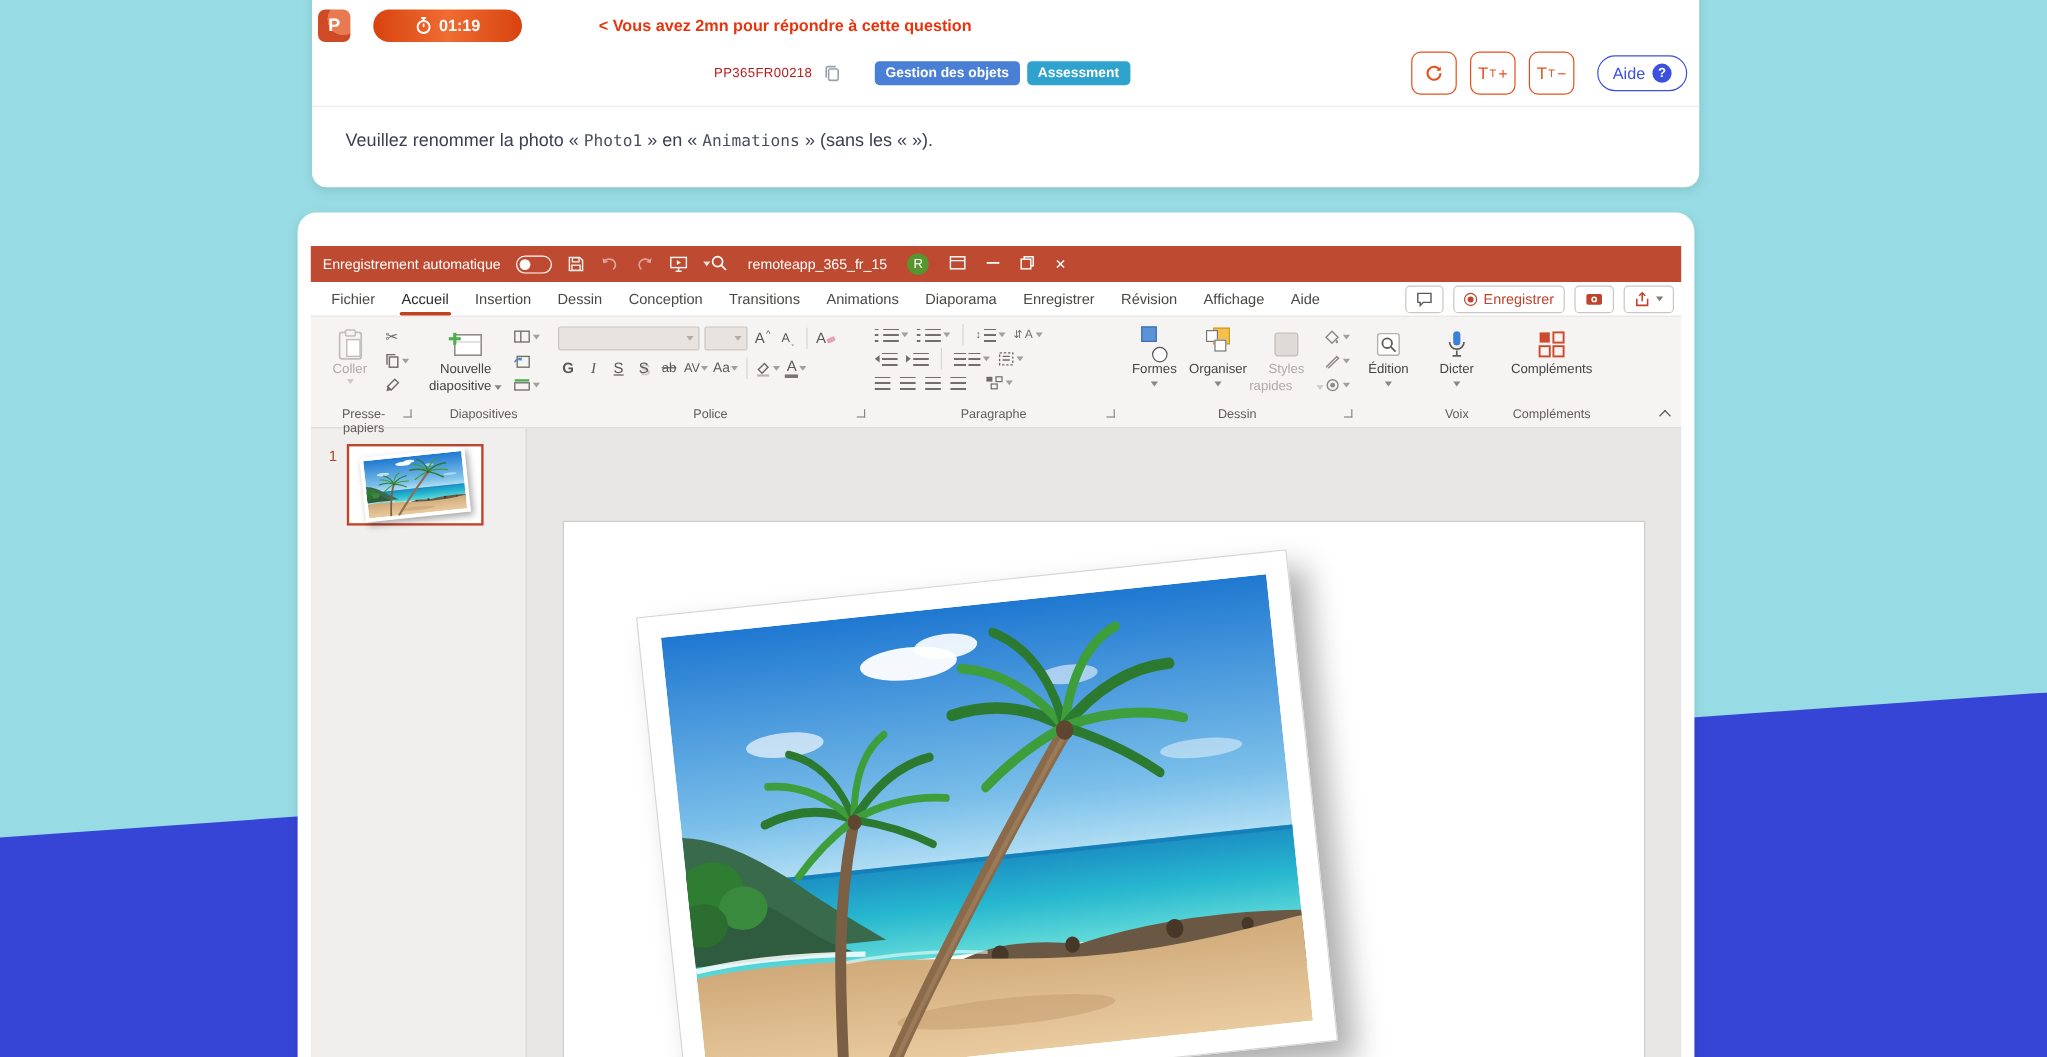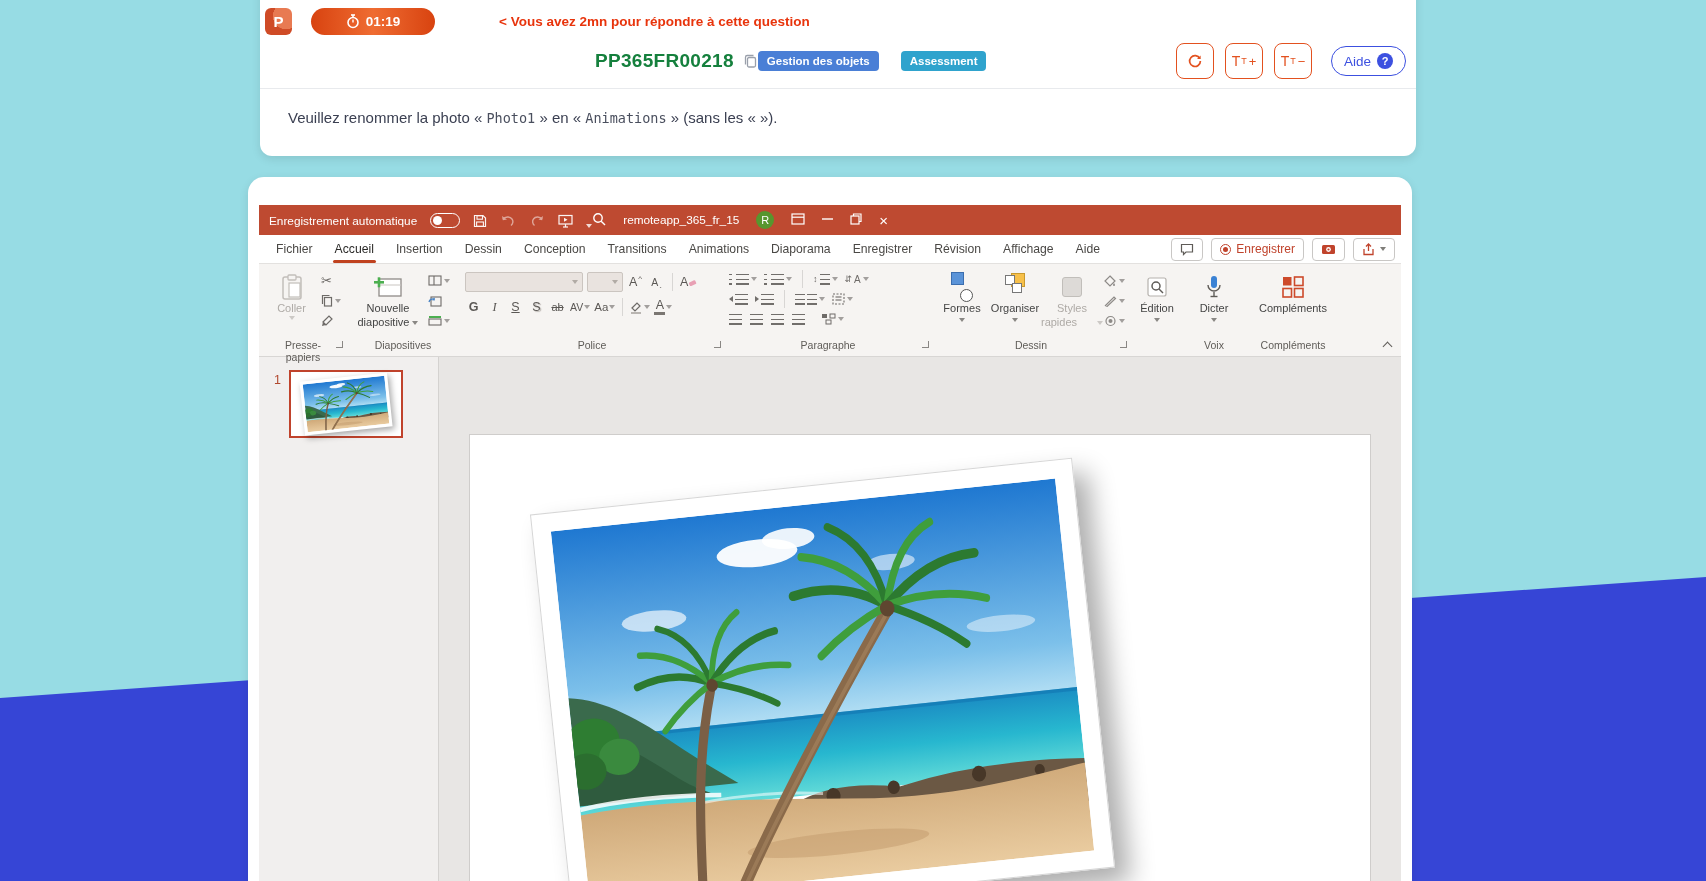--- a/index.html
+++ b/index.html
@@ -25,22 +25,22 @@
               background:radial-gradient(circle at 78% 30%, #e87a52 0 46%, #cf4b26 47%);
               display:flex; align-items:center; justify-content:center; }
   .ppt-logo span { color:#fff; font-weight:bold; font-size:15px; }
   .timer-pill { margin-left:19px; width:124px; height:27px; border-radius:14px; flex:none;
                 background:linear-gradient(90deg,#d84310,#ef6c32 50%,#d84310);
                 display:flex; align-items:center; justify-content:center; gap:6px;
                 color:#fff; font-weight:bold; font-size:13.5px; }
   .q-note { margin-left:64px; color:#e8340c; font-weight:bold; font-size:13.5px; }
   .q-row2 { display:flex; align-items:center; margin-top:6px; padding:0 10px 0 5px; height:38px; }
   .qid-wrap { margin-left:330px; display:flex; align-items:center; gap:9px; }
-  .qid { font-size:19px; color:#15803d; letter-spacing:.3px;font-weight:bold; }
-  .badges { display:flex; gap:22px; }
+  .qid { font-size:11px; color:#b91c1c; letter-spacing:.3px; }
+  .badges { display:flex; gap:6px; margin-left:28px; }
   .badge { color:#fff; font-size:11.5px; font-weight:bold; padding:4px 9px; border-radius:4px; background:#4a7fd6; }
   .badge.teal { background:#2fa3cd; }
   .hdr-controls { margin-left:auto; display:flex; align-items:center; gap:11px; }
   .obtn { width:38px; height:36px; border:1.6px solid #e3511f; border-radius:8px; background:#fff;
           color:#e3511f; display:flex; align-items:center; justify-content:center; font-size:13px; cursor:pointer; }
   .obtn .bigT { font-size:14px; } .obtn .subT { font-size:9px; margin-left:1px; } .obtn .sign { font-size:13px; margin-left:2px; }
   .aide-btn { margin-left:8px; height:30px; padding:0 12px; border:1.6px solid #3c50e0; border-radius:16px;
               background:#fff; color:#3c50e0; font-size:13.5px; display:flex; align-items:center; gap:6px; cursor:pointer; }
   .aide-q { width:16px; height:16px; border-radius:50%; background:#3c50e0; color:#fff; font-size:11px;
             font-weight:bold; display:flex; align-items:center; justify-content:center; }
@@ -49,21 +49,21 @@
   .q-text .code { font-family:"DejaVu Sans Mono", monospace; font-size:13.5px; color:#4a4f5e; }
   .q-text .ital { }
 
   
   .card-p { position:absolute; left:248px; top:177px; width:1164px; height:760px; background:#fff;
             border-radius:16px 16px 0 0; padding:28px 11px 0 11px; box-shadow:0 3px 10px rgba(0,0,0,.10); }
   .pwin { width:1142px; height:690px; display:flex; flex-direction:column; font-size:12px; color:#444; }
 
   
   .ptitle { height:30px; background:#be4a31; color:#fff; display:flex; align-items:center; padding:0 10px; flex:none; }
-  .pt-left { display:flex; align-items:flex-end; gap:13px; }
+  .pt-left { display:flex; align-items:center; gap:13px; }
   .pt-left .txt { font-size:11.8px; }
   .toggle { width:30px; height:15px; border:1px solid #fff; border-radius:8px; position:relative; }
   .toggle i { position:absolute; left:2px; top:2px; width:9px; height:9px; background:#fff; border-radius:50%; }
   .qa-ic { display:flex; align-items:center; opacity:.95; }
   .dim { opacity:.5; }
   .pt-center { flex:1; display:flex; justify-content:center; align-items:center; gap:6px; font-size:11.8px; }
   .pt-right { display:flex; align-items:center; gap:17px; font-size:11.8px; }
   .avatar { width:18px; height:18px; border-radius:50%; background:#57962e; color:#fff; font-size:11px;
             display:flex; align-items:center; justify-content:center; }
   .wchar { font-size:15px; line-height:1; }

